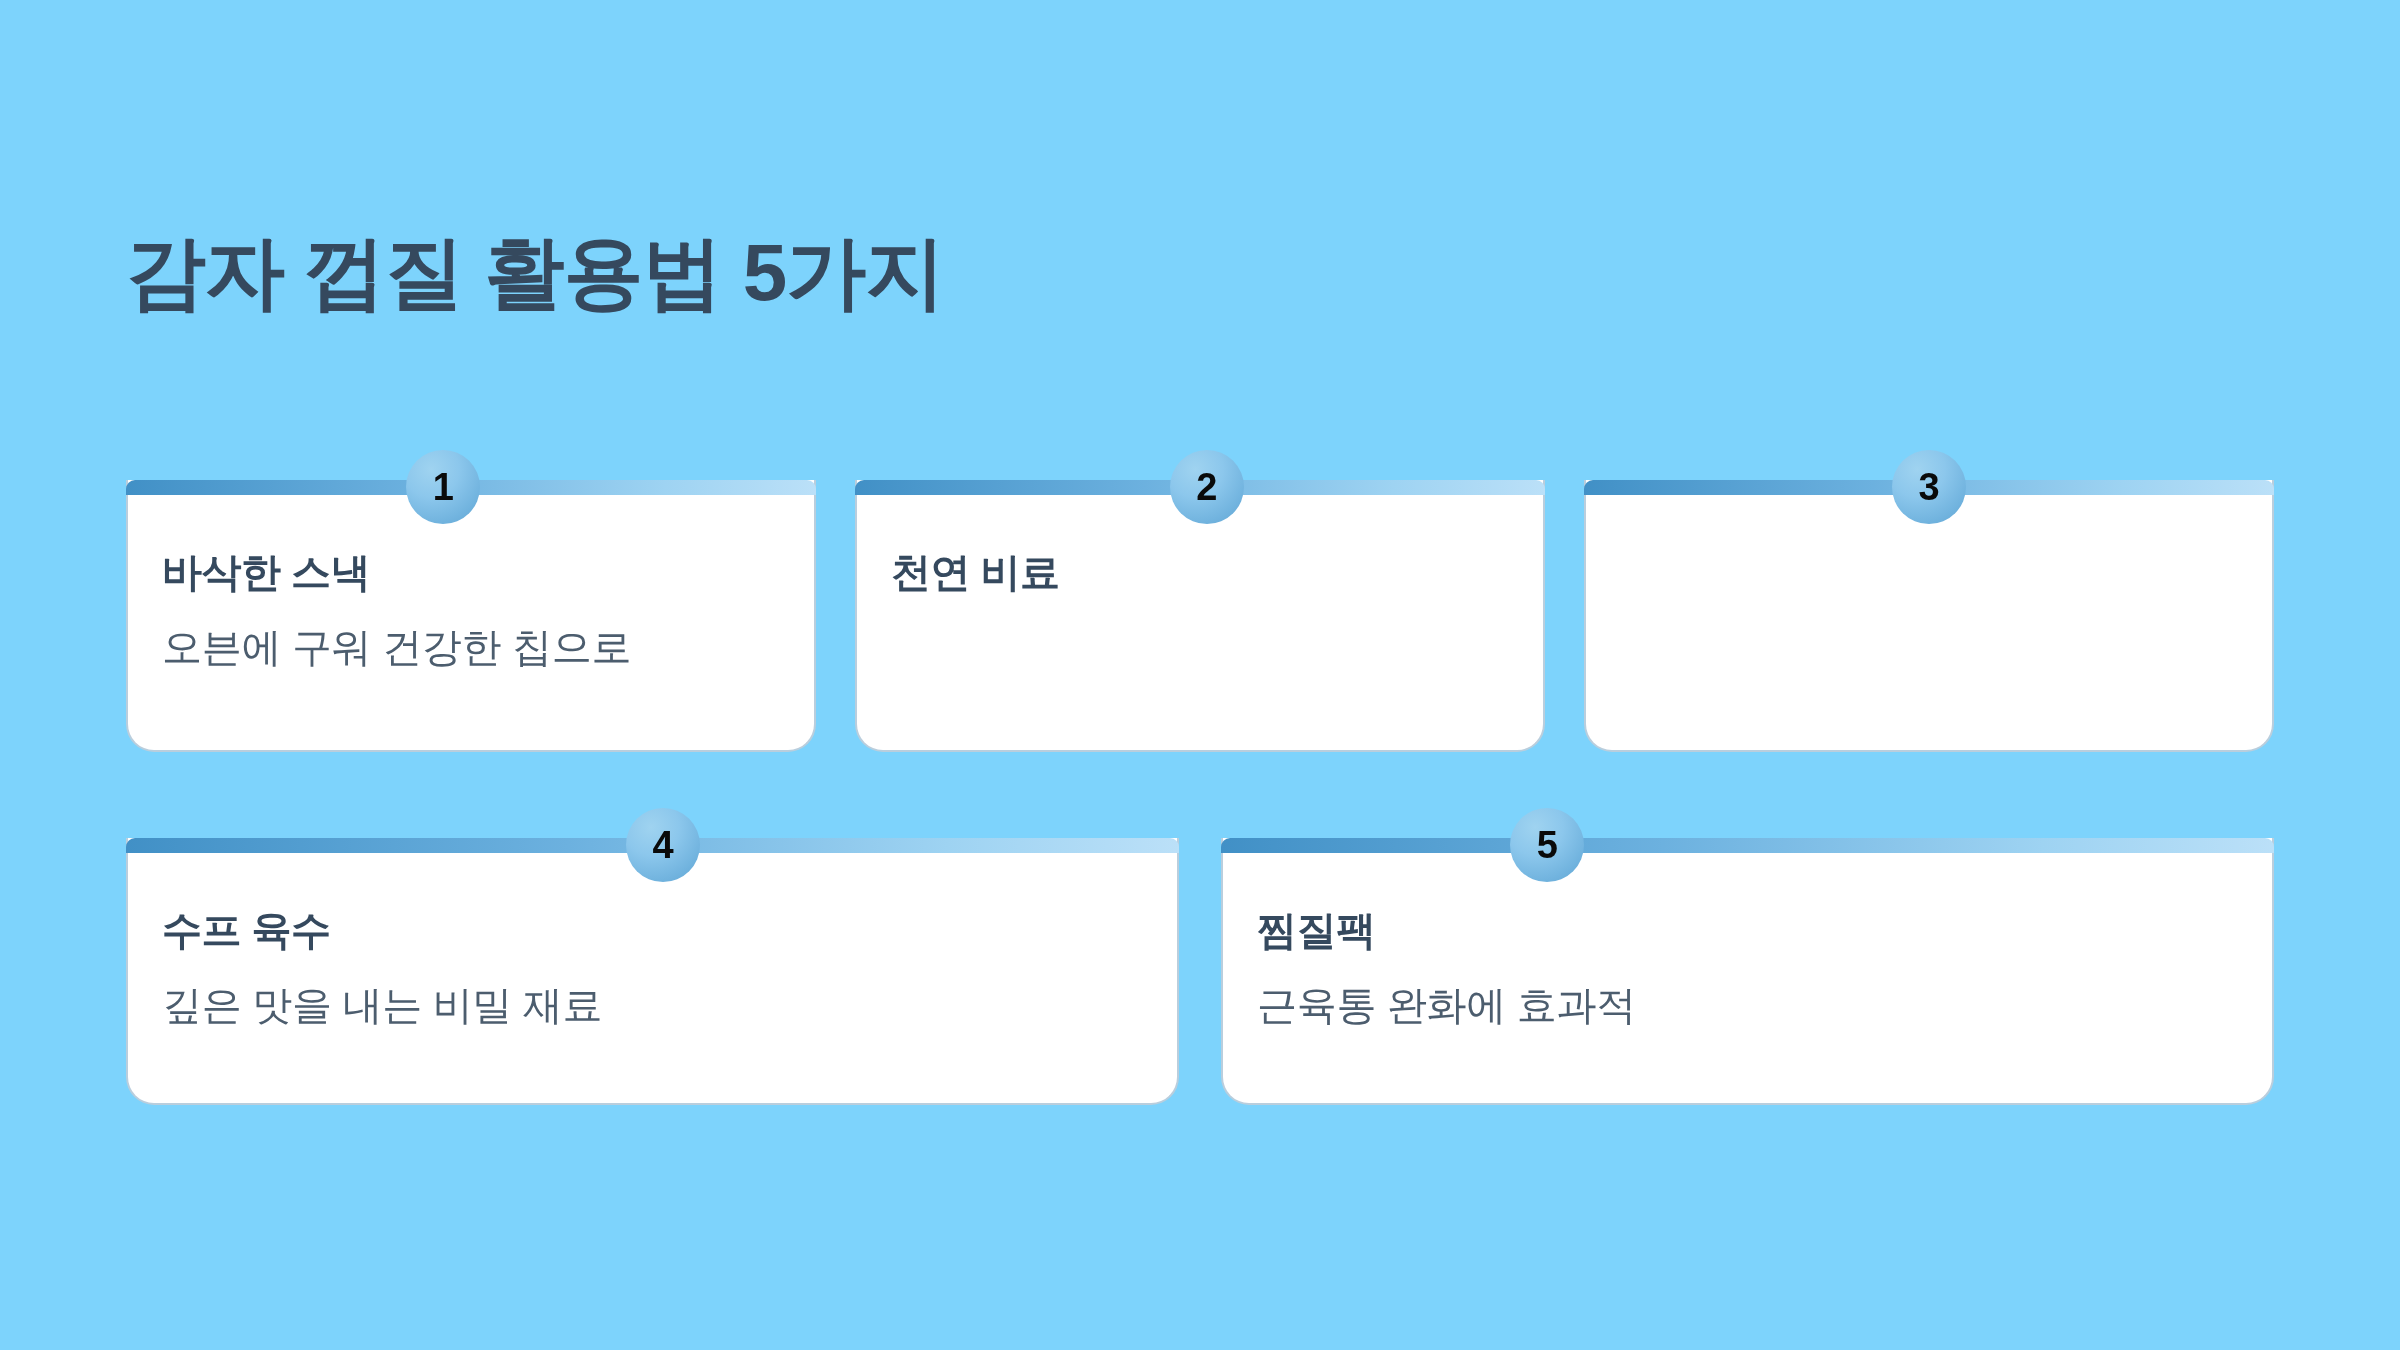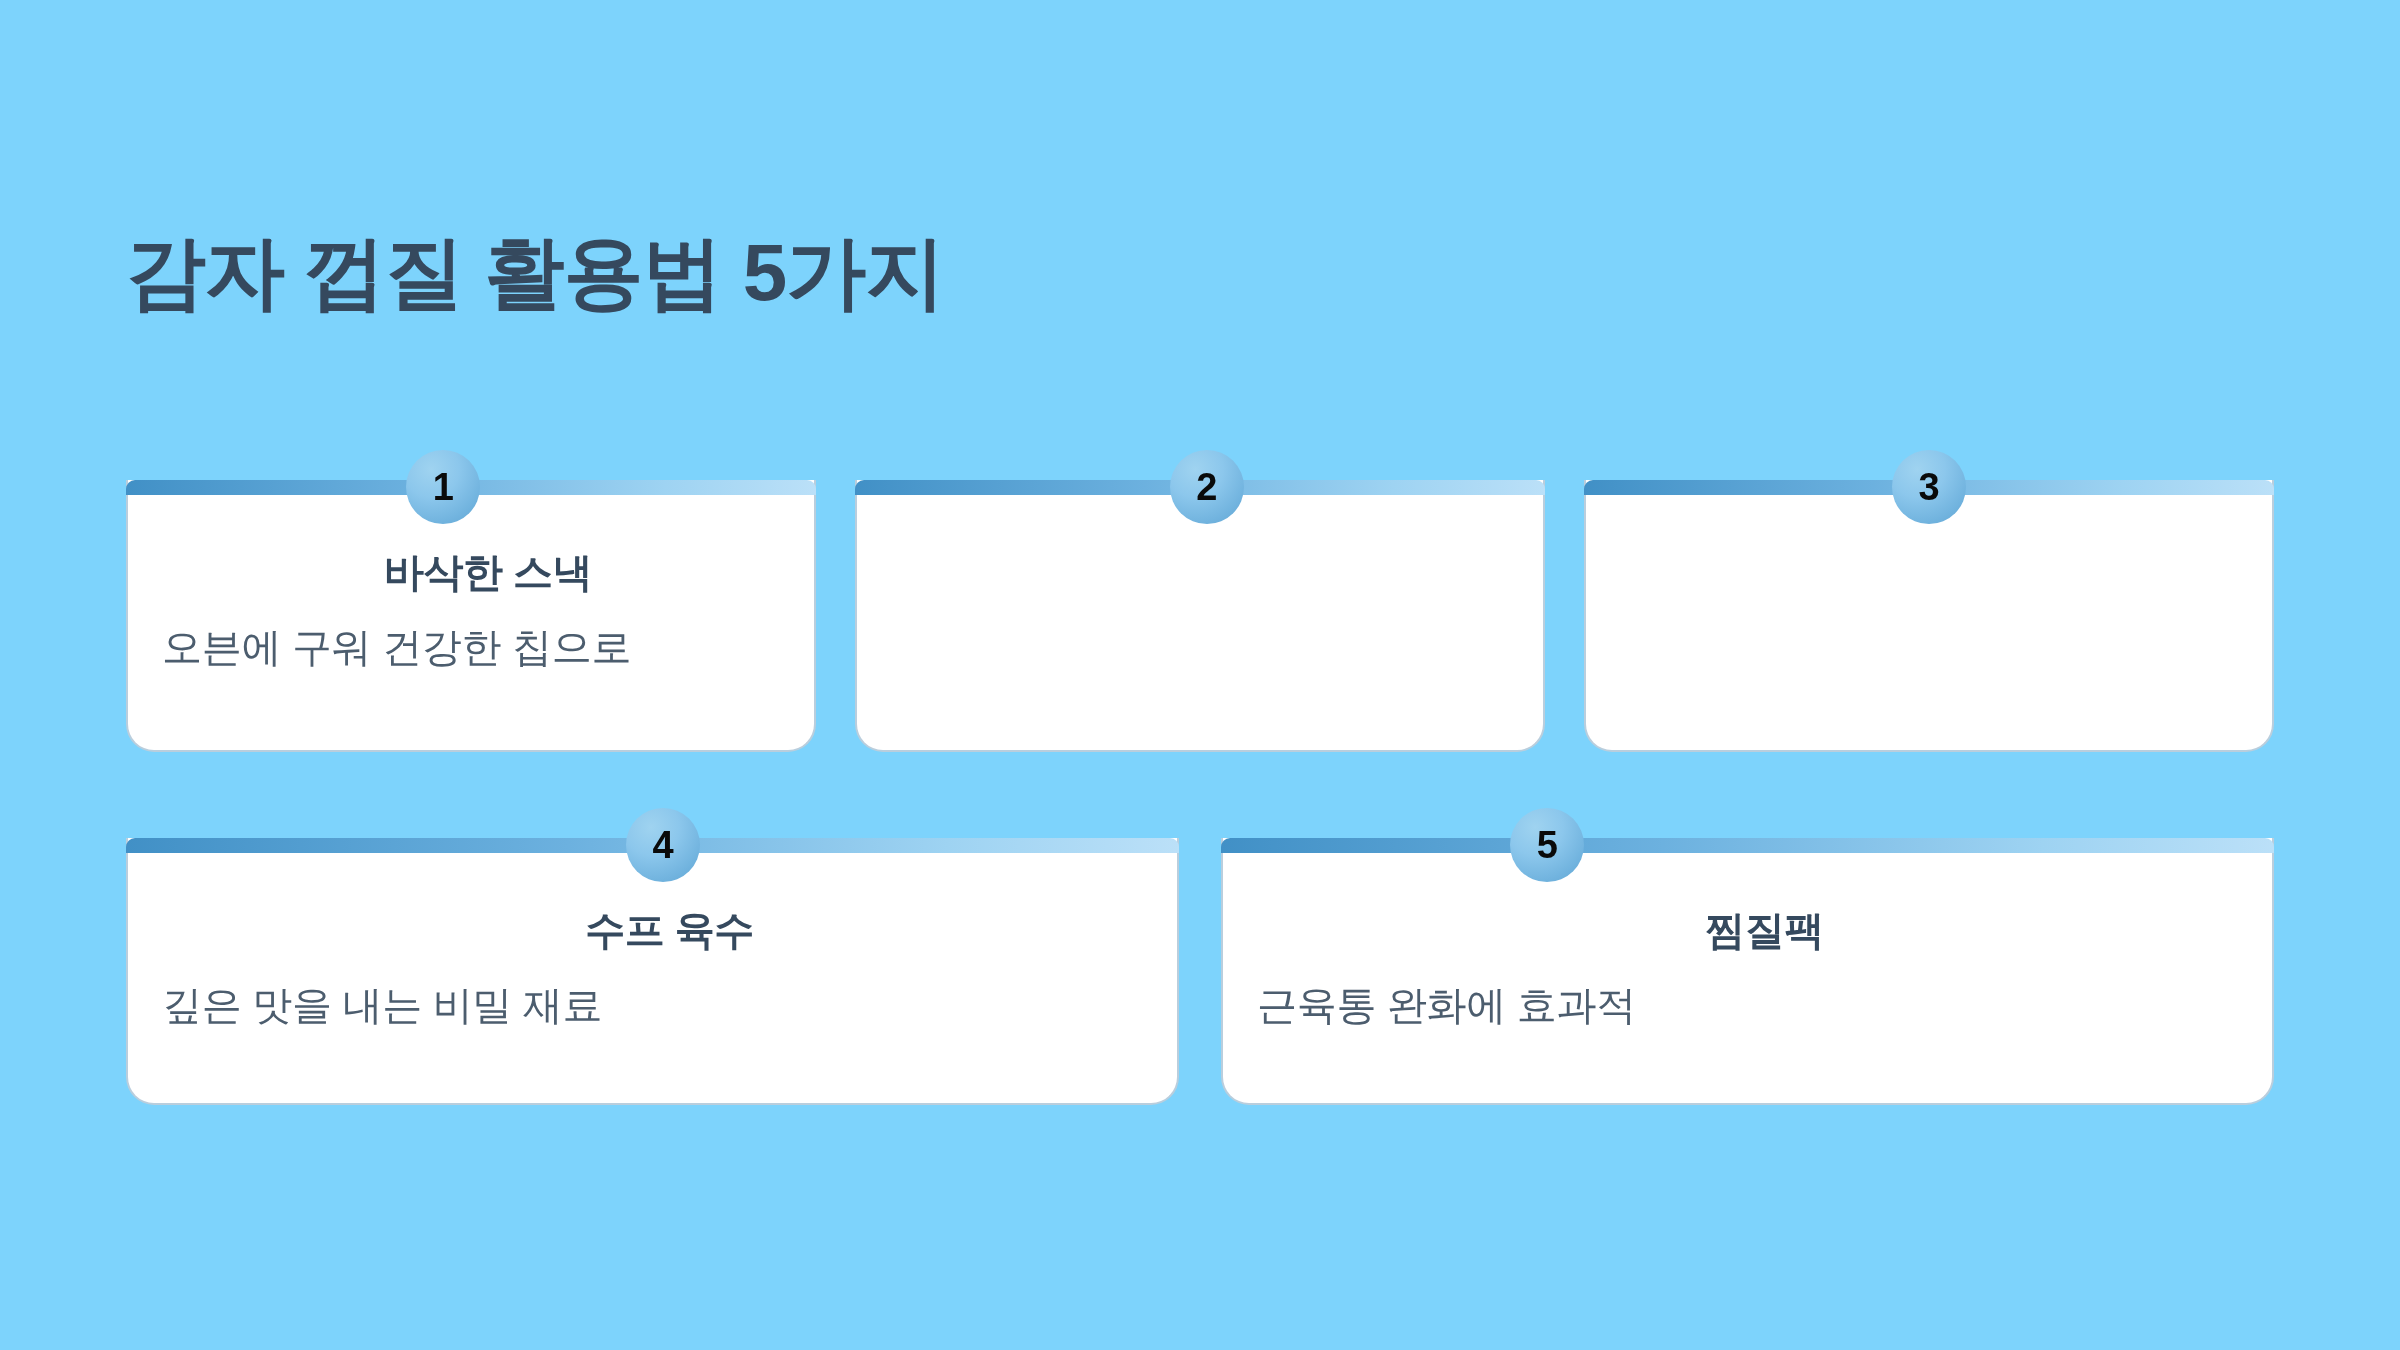--- a/index.html
+++ b/index.html
@@ -112,21 +112,20 @@
   }
 
   .card-title {
     margin: 0 0 0 0;
     font-size: 40px;
     font-weight: 700;
     letter-spacing: -0.5px;
     color: #35495E;
     line-height: 1.2;
     white-space: nowrap;
-    text-align: center;
   }
   .card-desc {
     margin: 26px 0 0 0;
     font-size: 40px;
     font-weight: 400;
     letter-spacing: -0.3px;
     color: #4C5D6E;
     line-height: 1.25;
     white-space: nowrap;
   }
@@ -150,20 +149,21 @@
         <div class="card-desc">오븐에 구워 건강한 칩으로</div>
       </div>
     </div>
 
     <div class="card">
       <div class="card-bar"></div>
       <div class="card-badge" style="left:51%;">
         <span class="badge-num">2</span>
       </div>
       <div class="card-body">
+        <div class="card-title">천연 비료</div>
       </div>
     </div>
 
     <div class="card">
       <div class="card-bar"></div>
       <div class="card-badge" style="left:50%;">
         <span class="badge-num">3</span>
       </div>
       <div class="card-body">
       </div>

